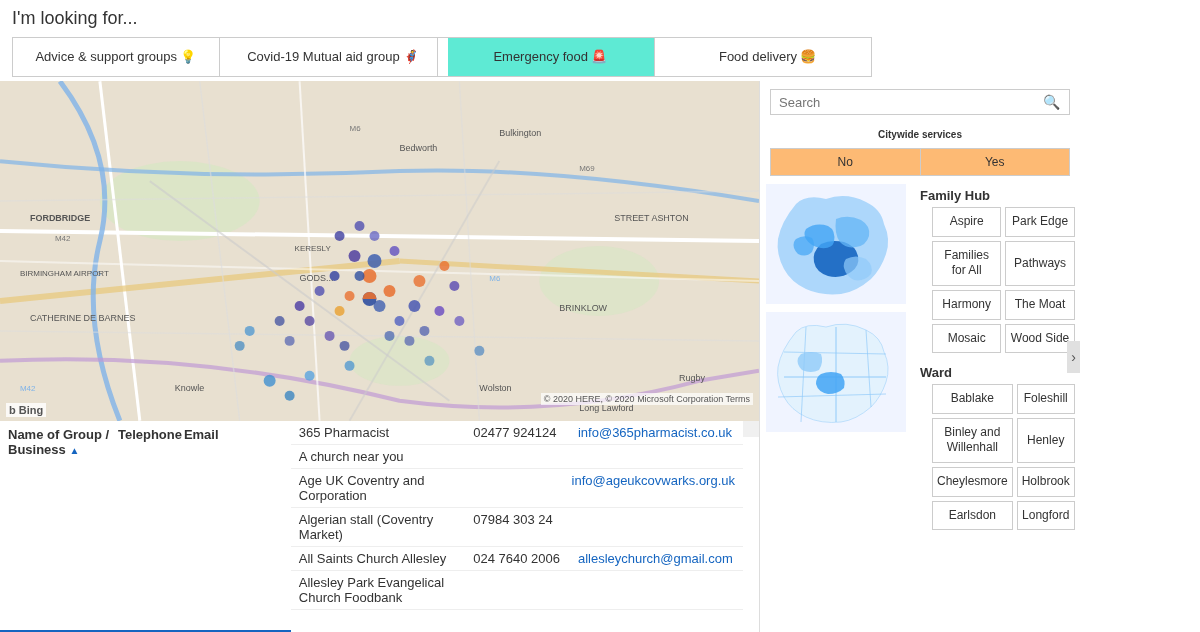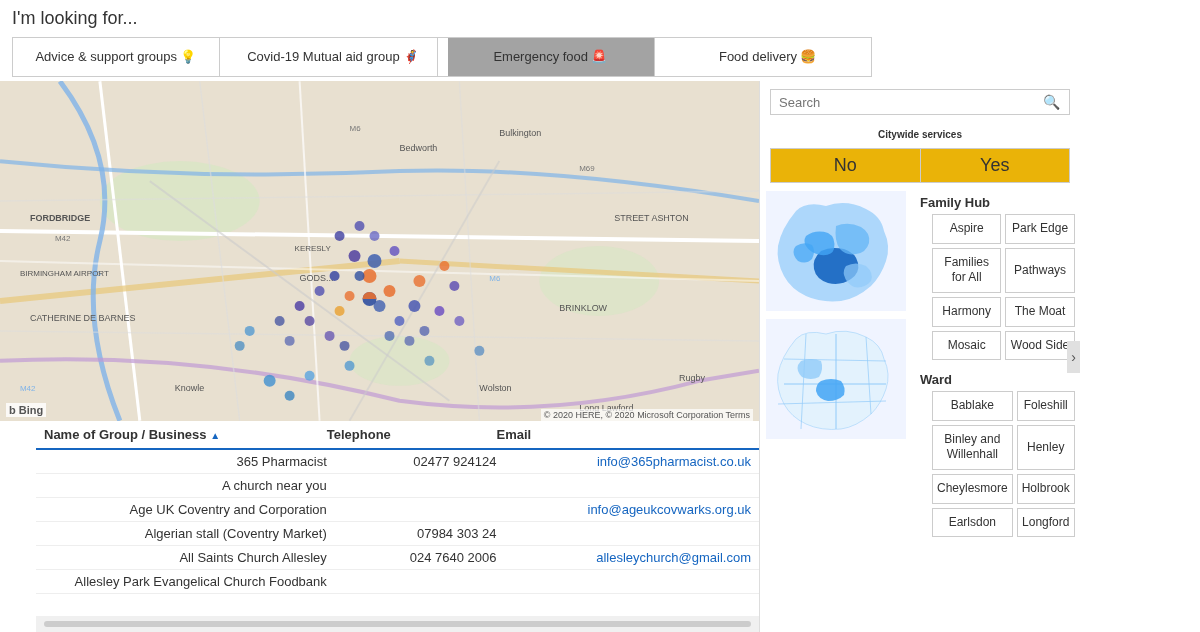--- a/index.html
+++ b/index.html
@@ -18,44 +18,44 @@
       padding: 10px 16px;
       text-align: center;
       border-right: 1px solid #ccc;
       cursor: pointer;
       background: #fff;
       font-size: 13px;
       color: #333;
       line-height: 1.4;
     }
     .tab:last-child { border-right: none; }
-    .tab.active { background: #a3a3a3; font-weight: normal; }
+    .tab.active { background: #5eead4; font-weight: normal; }
 
     
     .main-content { display: flex; flex: 1; overflow: hidden; }
 
     
     .left-panel { width: 760px; display: flex; flex-direction: column; border-right: 1px solid #ddd; }
 
     
     .map-area {
       position: relative;
       flex: 0 0 340px;
       background: #e8e0d0;
       overflow: hidden;
     }
     .map-svg { width: 100%; height: 100%; }
 
     
-    .table-area { flex: 1; overflow: hidden; display: flex; flex-direction: column; margin-left: 36px; }
+    .table-area { flex: 1; overflow: hidden; display: flex; flex-direction: row; }
     .table-header { display: flex; background: #fff; border-bottom: 2px solid #1565c0; padding: 6px 8px; font-weight: bold; color: #333; }
     .table-header .col-name { flex: 2; }
     .table-header .col-tel { flex: 1.2; }
     .table-header .col-email { flex: 1.8; }
-    .table-body { overflow-y: auto; flex: 1; text-align: right; }
+    .table-body { overflow-y: auto; flex: 1; }
     .table-row { display: flex; padding: 4px 8px; border-bottom: 1px solid #eee; background: #fff; }
     .table-row .col-name { flex: 2; color: #333; }
     .table-row .col-tel { flex: 1.2; color: #333; }
     .table-row .col-email { flex: 1.8; color: #1565c0; }
     .table-footer { background: #f0f0f0; height: 16px; position: relative; }
     .table-scrollbar { height: 6px; background: #ccc; border-radius: 3px; margin: 5px 8px; }
 
     
     .right-panel { width: 320px; display: flex; flex-direction: column; padding: 0; overflow-y: auto; }
 
@@ -64,24 +64,24 @@
     .search-input { flex: 1; border: none; outline: none; font-size: 13px; color: #999; }
     .search-icon { color: #666; font-size: 14px; }
 
     
     .section-title { font-size: 10px; font-weight: bold; text-align: center; padding: 6px 0 4px 0; color: #333; }
     .filter-row { display: flex; justify-content: center; gap: 0; margin: 4px 10px; }
     .filter-btn {
       flex: 1;
       padding: 6px 10px;
       border: 1px solid #ccc;
-      background: #eab308;
+      background: #fdba74;
       cursor: pointer;
       text-align: center;
-      font-size: 18px;
+      font-size: 12px;
       color: #333;
     }
     .filter-btn:first-child { border-right: none; }
     .mini-map { width: 140px; height: 120px; }
 
     
     .sub-section-title { font-size: 13px; font-weight: bold; color: #333; padding: 4px 10px 2px 10px; }
     .grid-2col { display: grid; grid-template-columns: 1fr 1fr; gap: 4px; margin: 2px 22px; }
     .grid-btn {
       border: 1px solid #ccc;
@@ -122,21 +122,21 @@
       bottom: 4px;
       left: 6px;
       font-size: 11px;
       color: #555;
       font-weight: bold;
       background: rgba(255,255,255,0.8);
       padding: 1px 3px;
     }
     .map-copyright {
       position: absolute;
-      bottom: 0;
+      bottom: 16px;
       right: 6px;
       font-size: 9px;
       color: #555;
       background: rgba(255,255,255,0.7);
       padding: 1px 3px;
     }
   </style>
 </head>
 <body>
 

